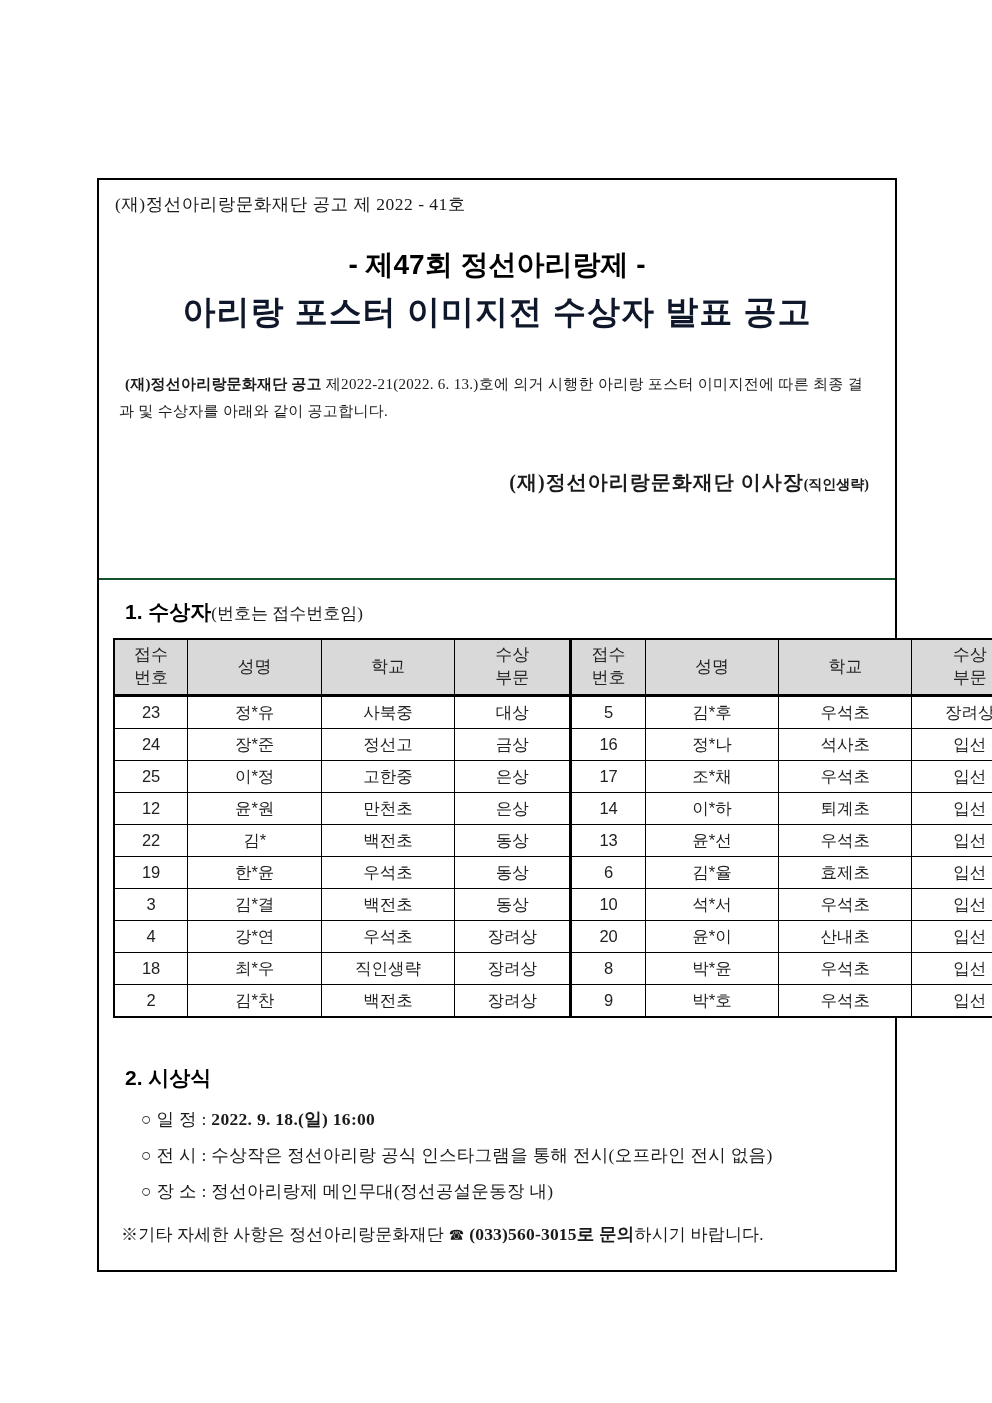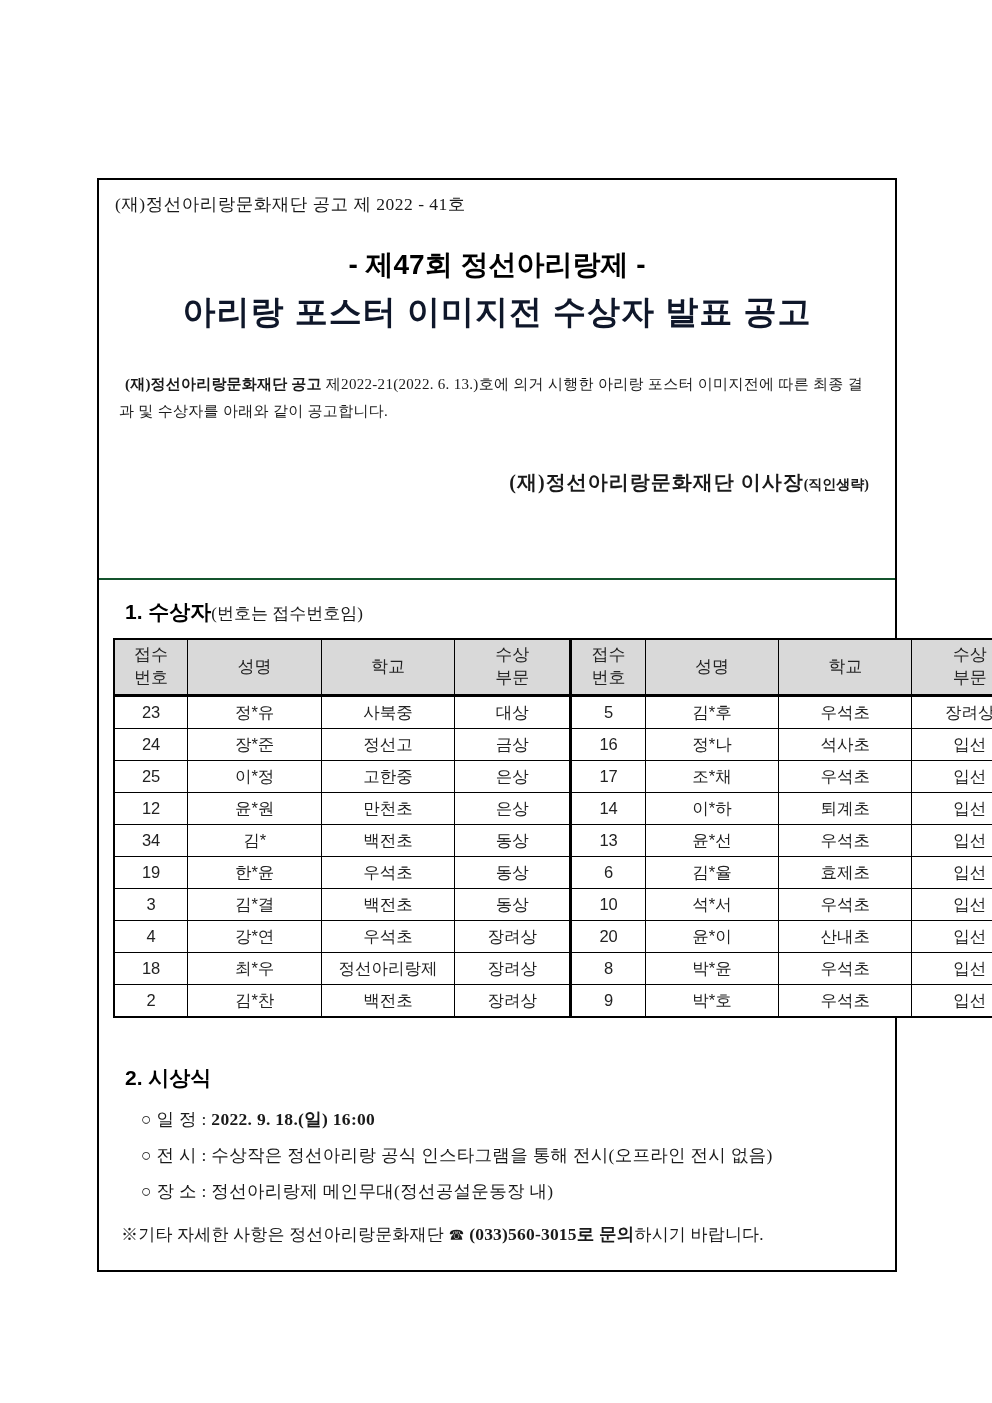--- a/index.html
+++ b/index.html
@@ -218,21 +218,21 @@
               <td>12</td>
               <td>윤*원</td>
               <td>만천초</td>
               <td>은상</td>
               <td>14</td>
               <td>이*하</td>
               <td>퇴계초</td>
               <td>입선</td>
             </tr>
             <tr>
-              <td>34</td>
+              <td>22</td>
               <td>김*</td>
               <td>백전초</td>
               <td>동상</td>
               <td>13</td>
               <td>윤*선</td>
               <td>우석초</td>
               <td>입선</td>
             </tr>
             <tr>
               <td>19</td>
@@ -260,21 +260,21 @@
               <td>우석초</td>
               <td>장려상</td>
               <td>20</td>
               <td>윤*이</td>
               <td>산내초</td>
               <td>입선</td>
             </tr>
             <tr>
               <td>18</td>
               <td>최*우</td>
-              <td>정선아리랑제</td>
+              <td>직인생략</td>
               <td>장려상</td>
               <td>8</td>
               <td>박*윤</td>
               <td>우석초</td>
               <td>입선</td>
             </tr>
             <tr>
               <td>2</td>
               <td>김*찬</td>
               <td>백전초</td>

